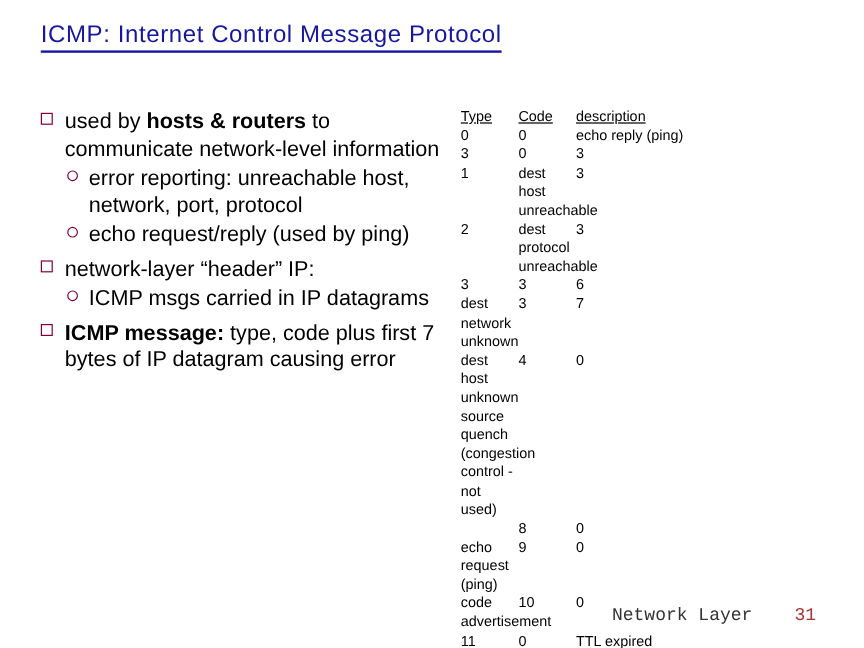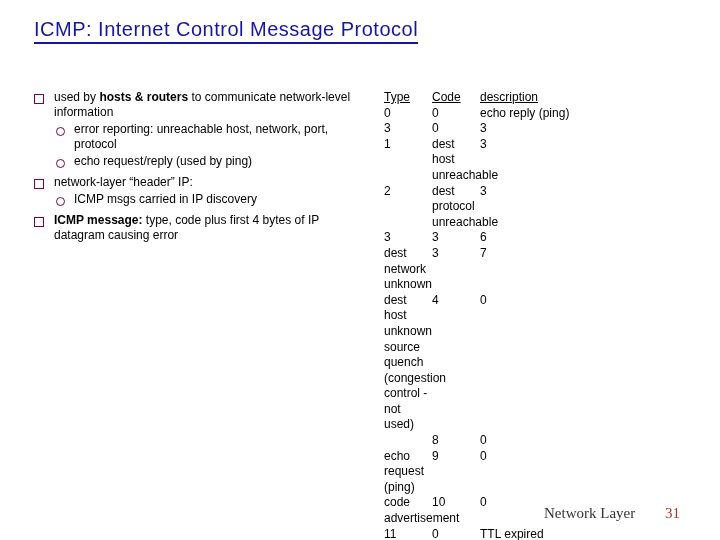--- a/index.html
+++ b/index.html
@@ -31,21 +31,21 @@
     text-decoration: none;
     padding-bottom: 1px;
   }
   .cols {
     display: flex;
     align-items: flex-start;
     gap: 14px;
   }
   .left {
     width: 336px;
-    font-size: 12px;
+    font-size: 18px;
     line-height: 1.25;
   }
   .right {
     flex: 1;
     font-family: Arial, Helvetica, sans-serif;
     font-size: 12px;
     line-height: 1.3;
   }
   ul.top {
     list-style: none;
@@ -93,21 +93,21 @@
     grid-template-columns: 46px 46px 1fr;
     column-gap: 2px;
     row-gap: 0px;
   }
   .hd { text-decoration: underline; }
   .gap { height: 10px; }
   .footer {
     position: absolute;
     right: 40px;
     bottom: 18px;
-    font-family: Liberation Serif, serif;
+    font-family: Liberation Mono, monospace;
     font-size: 15px;
     color: #333;
     text-align: center;
   }
   .footer .num {
     margin-left: 26px;
     color: #a33;
   }
   .bold { font-weight: bold; }
 </style>
@@ -125,26 +125,26 @@
           <span>used by </span><span class="bold">hosts &amp; routers</span><span> to communicate network-level information</span>
           <ul class="sub">
             <li>error reporting: unreachable host, network, port, protocol</li>
             <li>echo request/reply (used by ping)</li>
           </ul>
         </li>
 
         <li>
           <span>network-layer “header” IP:</span>
           <ul class="sub">
-            <li>ICMP msgs carried in IP discovery</li>
+            <li>ICMP msgs carried in IP datagrams</li>
           </ul>
         </li>
 
         <li>
-          <span class="bold">ICMP message:</span><span> type, code plus first 4 bytes of IP datagram causing error</span>
+          <span class="bold">ICMP message:</span><span> type, code plus first 7 bytes of IP datagram causing error</span>
         </li>
 
       </ul>
     </div>
 
     <div class="right">
       <div class="tbl">
         <div class="hd">Type</div>
         <div class="hd">Code</div>
         <div class="hd">description</div>

